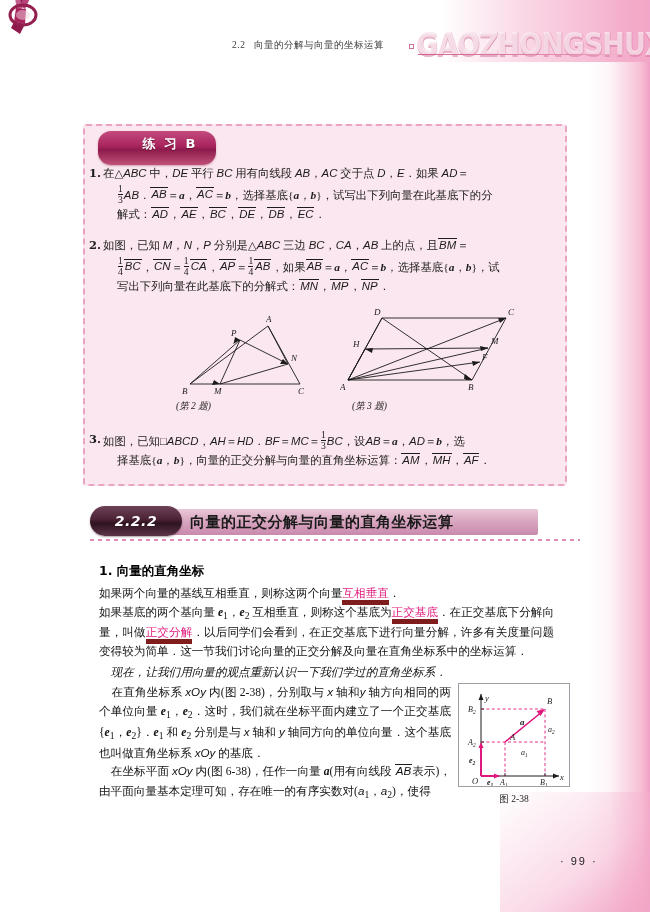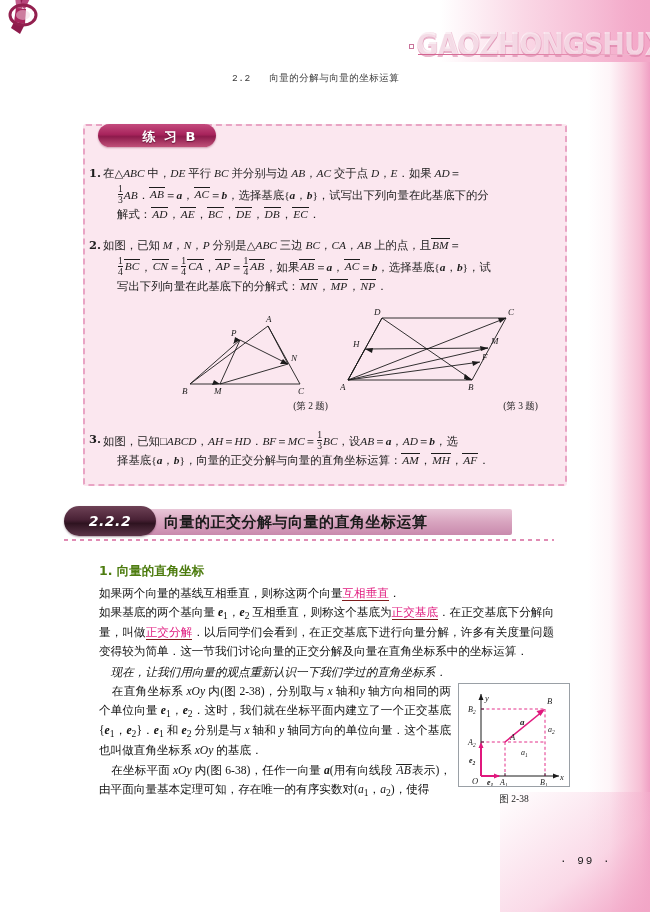--- a/index.html
+++ b/index.html
@@ -30,22 +30,21 @@
   }
 
   
   #header {
     position:absolute; top:34px; left:0; width:650px; height:30px;
   }
   #header-title {
     position:absolute; left:232px; top:5px;
     font-size:9.5px; color:#3a3a3a; letter-spacing:0.5px;
     white-space:nowrap;
-    font-family:Liberation Mono, monospace;
-    margin-top:33px;
+    font-family:Liberation Serif, serif;
   }
   #header-square {
     position:absolute; left:409px; top:10px; width:5px; height:5px;
     border:1px solid #c9749b;
   }
   #header-rule {
     position:absolute; left:418px; top:20px; width:218px; height:1.4px;
     background: linear-gradient(to right, #d2628f 0%, #e48cae 70%, #f0bcd2 100%);
   }
   #header-watermark {
@@ -59,22 +58,22 @@
   }
 
   
   #exercise-box {
     position:absolute; left:83px; top:124px; width:484px; height:362px;
     background:#fbe7ef;
     border:2px dashed #e9a4c4;
     border-radius:3px;
   }
   #exercise-badge {
-    position:absolute; left:98px; top:124px;
-    width:118px; height:23px;
+    position:absolute; left:98px; top:131px;
+    width:118px; height:34px;
     background: linear-gradient(to bottom, #c44b7e 0%, #a8245c 45%, #8e1b4c 55%, #c05179 100%);
     border-radius:13px;
     box-shadow: 0 1px 2px rgba(120,20,60,0.35);
   }
   #exercise-badge-label {
     position:absolute; left:0; top:0; width:118px; height:26px;
     line-height:26px; text-align:center; padding-left:26px;
     color:#ffffff; font-weight:bold; font-size:13px;
     font-family:"DejaVu Sans","Liberation Sans",sans-serif;
     letter-spacing:2px;
@@ -83,41 +82,41 @@
   #badge-ribbon { position:absolute; left:-8px; top:-22px; width:70px; height:58px; }
 
   .prob {
     position:absolute; left:103px; width:450px;
     font-size:11.4px; color:#1b1b1b; line-height:1.72;
   }
   .prob-num {
     position:absolute; left:-14px; font-weight:bold;
     font-family:"DejaVu Serif","Liberation Serif",serif;
   }
-  .mi { font-style:italic; font-family:Liberation Serif, serif; }
+  .mi { font-style:italic; font-family:Liberation Sans, sans-serif; }
   .bvec { font-weight:bold; font-style:italic; }
   .ovl { border-top:1px solid #1b1b1b; padding:0 1px; display:inline-block; line-height:1.1; }
   .frac {
     display:inline-block; vertical-align:-0.45em; text-align:center;
     font-size:9.6px; line-height:1.05; margin:0 1px;
   }
   .frac .num { display:block; }
   .frac .den { display:block; border-top:1px solid #1b1b1b; }
 
   
   #fig-a { position:absolute; left:176px; top:308px; width:152px; height:88px; }
   #fig-b { position:absolute; left:340px; top:304px; width:186px; height:92px; }
   .fig-cap {
-    position:absolute; font-size:9.5px; color:#1b1b1b; text-align:right;
+    position:absolute; font-size:9.5px; color:#1b1b1b; text-align:left;font-style:italic;
   }
   #fig-a-cap { left:176px; top:400px; width:152px; }
   #fig-b-cap { left:352px; top:400px; width:186px; }
 
   
-  #section-head { position:absolute; left:64px; top:506px; width:490px; height:34px; }
+  #section-head { position:absolute; left:90px; top:506px; width:490px; height:34px; }
   #section-head-bar {
     position:absolute; left:76px; top:3px; width:372px; height:26px;
     background: linear-gradient(to bottom, #e9c7d8 0%, #d8a4bf 50%, #c98aad 100%);
     border-radius:2px;
   }
   #section-head-pill {
     position:absolute; left:0; top:0; width:92px; height:30px;
     background: linear-gradient(to bottom, #6e4256 0%, #4a2236 45%, #2e1320 58%, #5c3448 100%);
     border-radius:15px;
     box-shadow:0 1px 2px rgba(60,20,40,0.4);
@@ -136,45 +135,45 @@
     letter-spacing:0.5px;
   }
   #section-head-dots {
     position:absolute; left:0; top:33px; width:490px; height:2px;
     background: repeating-linear-gradient(to right, #e08cb4 0 4px, transparent 4px 8px);
   }
 
   
   #subhead {
     position:absolute; left:99px; top:563px;
-    font-size:12.5px; font-weight:bold; color:#4d7c0f;
+    font-size:12.5px; font-weight:bold; color:#000000;
     font-family:"DejaVu Sans","Liberation Sans",sans-serif;
   }
   .body-p {
     position:absolute; left:99px; width:455px;
     font-size:11.6px; color:#121212; line-height:1.62;
     text-align:justify;
   }
-  .hl-u { color:#e0187d; border-bottom:1px solid #7f1d1d; }
+  .hl-u { color:#e0187d; border-bottom:5px solid #7f1d1d; }
 
   
   #fig238-box {
     position:absolute; left:458px; top:683px; width:112px; height:104px;
     background:#fff; border:1px solid #9aa0a6;
   }
   #fig238-cap {
     position:absolute; left:458px; top:793px; width:112px;
     text-align:center; font-size:9.5px; color:#1b1b1b;
   }
 
   
   #page-number {
     position:absolute; left:560px; top:855px;
     font-size:11px; color:#1b1b1b; letter-spacing:2px;
-    font-family:Liberation Mono, monospace;
+    font-family:Liberation Sans, sans-serif;
   }
 </style>
 </head>
 <body>
 
 <div id="page-edge-right"></div>
 <div id="page-edge-topband"></div>
 <div id="page-edge-bottomband"></div>
 
 <div id="header">
@@ -197,21 +196,21 @@
   <ellipse cx="31" cy="37" rx="13" ry="10" fill="none" stroke="#93204f" stroke-width="3"></ellipse>
   <ellipse cx="31" cy="37" rx="7" ry="5" fill="#f2d3e0" opacity="0.5"></ellipse>
 </svg>
 
 <div id="exercise-badge">
   <div id="exercise-badge-label">练 习 B</div>
 </div>
 
 <div class="prob" style="top:164px;">
   <span class="prob-num">1.</span>
-  <span>在△</span><span class="mi">ABC</span><span> 中，</span><span class="mi">DE</span><span> 平行 </span><span class="mi">BC</span><span> 并分别与边 </span><span class="mi">AB</span><span>，</span><span class="mi">AC</span><span> 交于点 </span><span class="mi">D</span><span>，</span><span class="mi">E</span><span>．如果 </span><span class="mi">AD</span><span>＝</span><br>
+  <span>在△</span><span class="mi">ABC</span><span> 中，</span><span class="mi">DE</span><span> 平行 </span><span class="mi">BC</span><span> 用有向线段 </span><span class="mi">AB</span><span>，</span><span class="mi">AC</span><span> 交于点 </span><span class="mi">D</span><span>，</span><span class="mi">E</span><span>．如果 </span><span class="mi">AD</span><span>＝</span><br>
   <span style="display:inline-block;width:14px;"></span><span class="frac"><span class="num">1</span><span class="den">3</span></span><span class="mi">AB</span><span>．</span><span class="ovl mi">AB</span><span>＝</span><span class="bvec">a</span><span>，</span><span class="ovl mi">AC</span><span>＝</span><span class="bvec">b</span><span>，选择基底{</span><span class="bvec">a</span><span>，</span><span class="bvec">b</span><span>}，试写出下列向量在此基底下的分</span><br>
   <span style="display:inline-block;width:14px;"></span><span>解式：</span><span class="ovl mi">AD</span>，<span class="ovl mi">AE</span>，<span class="ovl mi">BC</span>，<span class="ovl mi">DE</span>，<span class="ovl mi">DB</span>，<span class="ovl mi">EC</span>．
 </div>
 
 <div class="prob" style="top:236px;">
   <span class="prob-num">2.</span>
   <span>如图，已知 </span><span class="mi">M</span><span>，</span><span class="mi">N</span><span>，</span><span class="mi">P</span><span> 分别是△</span><span class="mi">ABC</span><span> 三边 </span><span class="mi">BC</span><span>，</span><span class="mi">CA</span><span>，</span><span class="mi">AB</span><span> 上的点，且</span><span class="ovl mi">BM</span><span>＝</span><br>
   <span style="display:inline-block;width:14px;"></span><span class="frac"><span class="num">1</span><span class="den">4</span></span><span class="ovl mi">BC</span><span>，</span><span class="ovl mi">CN</span><span>＝</span><span class="frac"><span class="num">1</span><span class="den">4</span></span><span class="ovl mi">CA</span><span>，</span><span class="ovl mi">AP</span><span>＝</span><span class="frac"><span class="num">1</span><span class="den">4</span></span><span class="ovl mi">AB</span><span>，如果</span><span class="ovl mi">AB</span><span>＝</span><span class="bvec">a</span><span>，</span><span class="ovl mi">AC</span><span>＝</span><span class="bvec">b</span><span>，选择基底{</span><span class="bvec">a</span><span>，</span><span class="bvec">b</span><span>}，试</span><br>
   <span style="display:inline-block;width:14px;"></span><span>写出下列向量在此基底下的分解式：</span><span class="ovl mi">MN</span>，<span class="ovl mi">MP</span>，<span class="ovl mi">NP</span>．
 </div>

